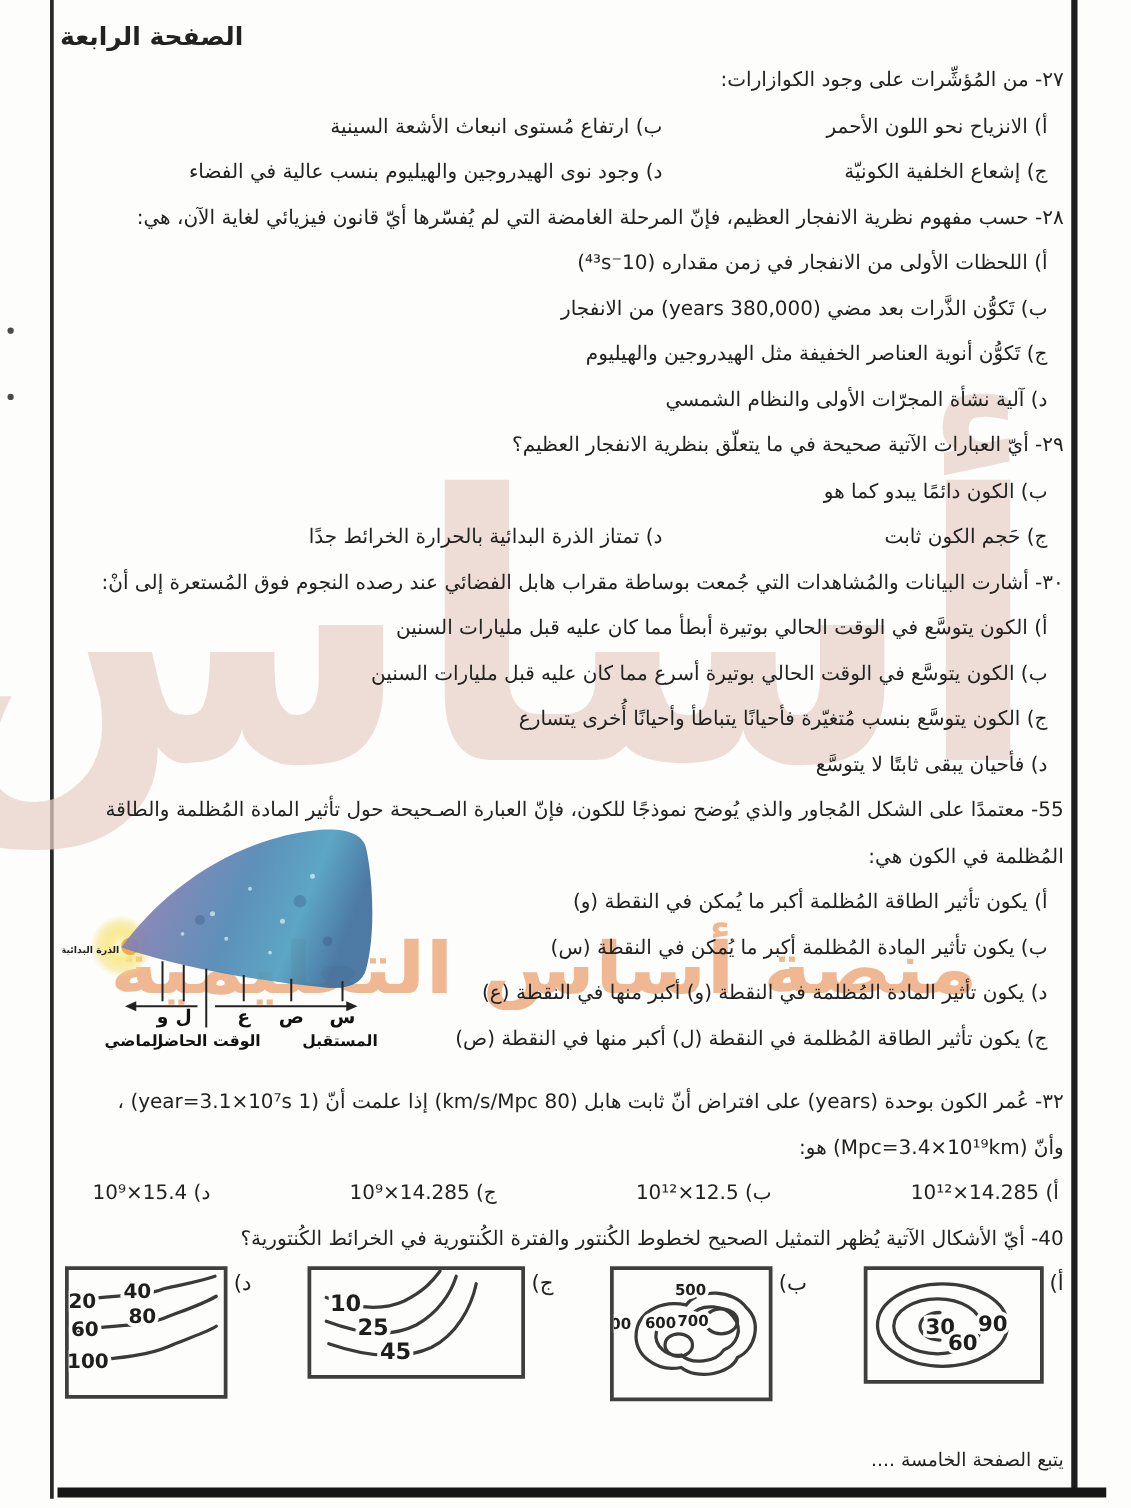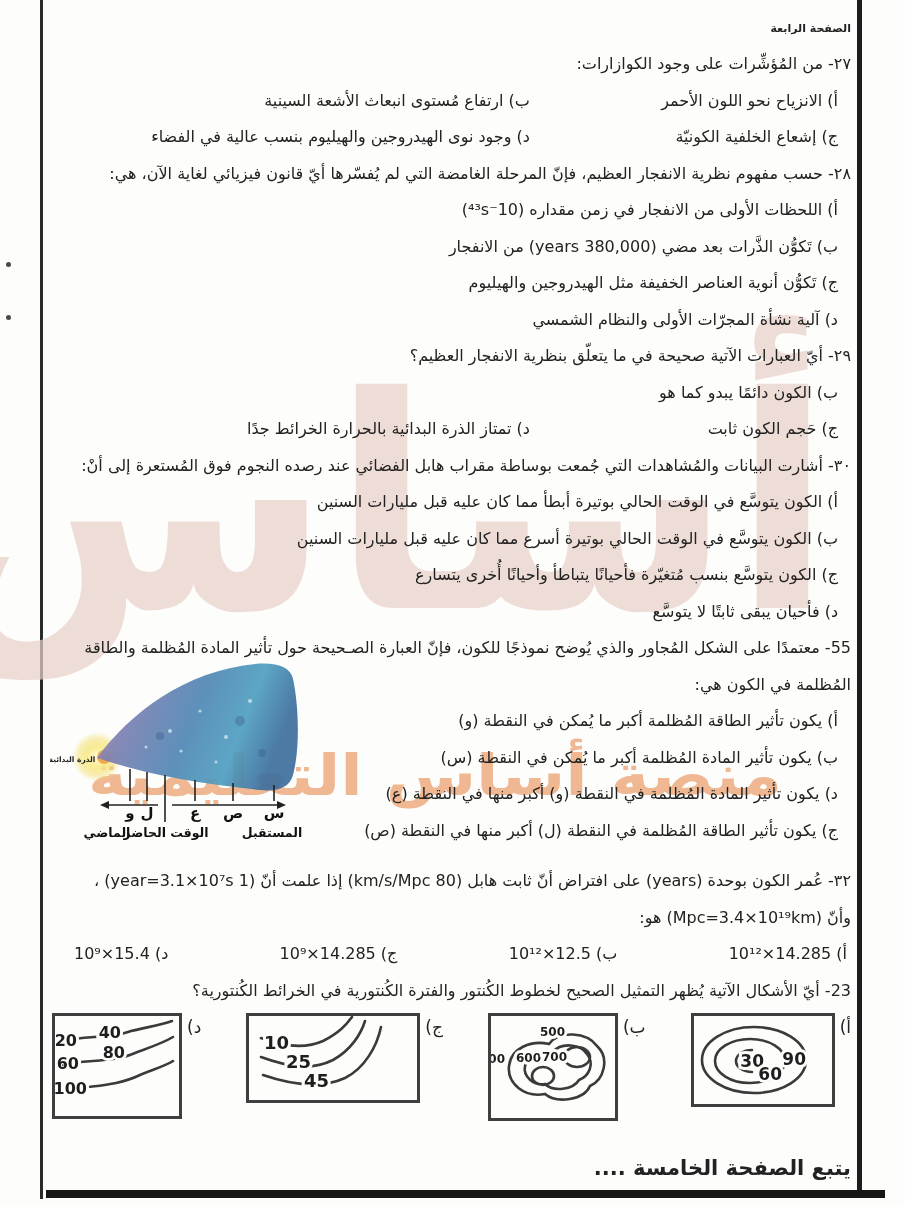--- a/index.html
+++ b/index.html
@@ -22,42 +22,42 @@
     font-size:57px; font-weight:bold; color:#e4813f; opacity:.55;
     transform:scaleX(1.15); transform-origin:left center; pointer-events:none;
     white-space:nowrap;
   }
 
   .scan-dot { position:absolute; width:5px; height:5px; border-radius:50%; background:#4a4a4a; z-index:2; }
   .dot1 { left:6px; top:262px; }
   .dot2 { left:6px; top:315px; }
 
   .content { position:absolute; left:48px; right:54px; top:0; z-index:1; direction:rtl; text-align:right; }
-  .header { text-align:right; font-weight:bold; font-size:11px; margin:13px 0 1px; line-height:32px; }
+  .header { text-align:left; font-weight:bold; font-size:20px; margin:13px 0 1px; line-height:32px; }
   .line   { line-height:36.5px; height:36.5px; white-space:nowrap; font-size:16px; }
   .opt-indent { padding-right:13px; }
   .opt-row { display:flex; }
   .opt-row .col-r { flex:0 0 39%; }
   .opt-row .col-l { flex:1 1 auto; }
 
   .q31-wrap { position:relative; }
   .uni-fig { position:absolute; left:2px; top:-62px; z-index:1; }
   .uni-fig text { font-family:"DejaVu Sans", sans-serif; }
 
   .q32-opts { display:flex; justify-content:space-between; padding:0 4px 0 26px; }
 
   .figs-row { display:flex; justify-content:space-between; align-items:flex-start; margin-top:4px; padding-left:4px; }
   .fig-cell { display:flex; gap:5px; align-items:flex-start; }
   .fig-label { font-size:17px; padding-top:4px; }
   .fig-box { border:3px solid #3f3f3f; display:block; background:transparent; }
   .contour { fill:none; stroke:#3a3a3a; stroke-width:2.6; stroke-linecap:round; }
   .halo { paint-order:stroke; stroke:#fdfdfb; stroke-width:6px; fill:#1e1e1e; font-weight:bold;
           font-family:"DejaVu Sans", sans-serif; }
 
-  .footer { font-weight:bold; font-size:21px; margin-top:32px; line-height:30px; }
+  .footer { font-weight:normal; font-size:15px; margin-top:32px; line-height:30px; }
 </style>
 </head>
 <body>
 
 <div class="border-v-left"></div>
 <div class="border-v-right"></div>
 <div class="border-h-bottom"></div>
 
 <div class="wm-logo">أساس</div>
 <div class="wm-caption">منصة أساس التعليمية</div>
@@ -181,21 +181,21 @@
     <div class="line">٣٢- عُمر الكون بوحدة (years) على افتراض أنّ ثابت هابل (80 km/s/Mpc) إذا علمت أنّ (1 year=3.1×10⁷s) ،</div>
     <div class="line">وأنّ (Mpc=3.4×10¹⁹km) هو:</div>
     <div class="line q32-opts">
       <span>أ) 14.285×10¹²</span>
       <span>ب) 12.5×10¹²</span>
       <span>ج) 14.285×10⁹</span>
       <span>د) 15.4×10⁹</span>
     </div>
   </div>
 
-  <div class="line">23- أيّ الأشكال الآتية يُظهر التمثيل الصحيح لخطوط الكُنتور والفترة الكُنتورية في الخرائط الكُنتورية؟</div>
+  <div class="line">40- أيّ الأشكال الآتية يُظهر التمثيل الصحيح لخطوط الكُنتور والفترة الكُنتورية في الخرائط الكُنتورية؟</div>
 
   <div class="figs-row">
 
     <div class="fig-cell">
       <span class="fig-label">أ)</span>
       <svg class="fig-box" width="138" height="88" viewBox="0 0 138 88">
         <ellipse class="contour" cx="60" cy="44" rx="52" ry="33"></ellipse>
         <ellipse class="contour" cx="56" cy="45" rx="35" ry="22"></ellipse>
         <path class="contour" d="M 58 34 A 16 11 0 1 0 58 56"></path>
         <text class="halo" x="70" y="51" font-size="17">30</text>

